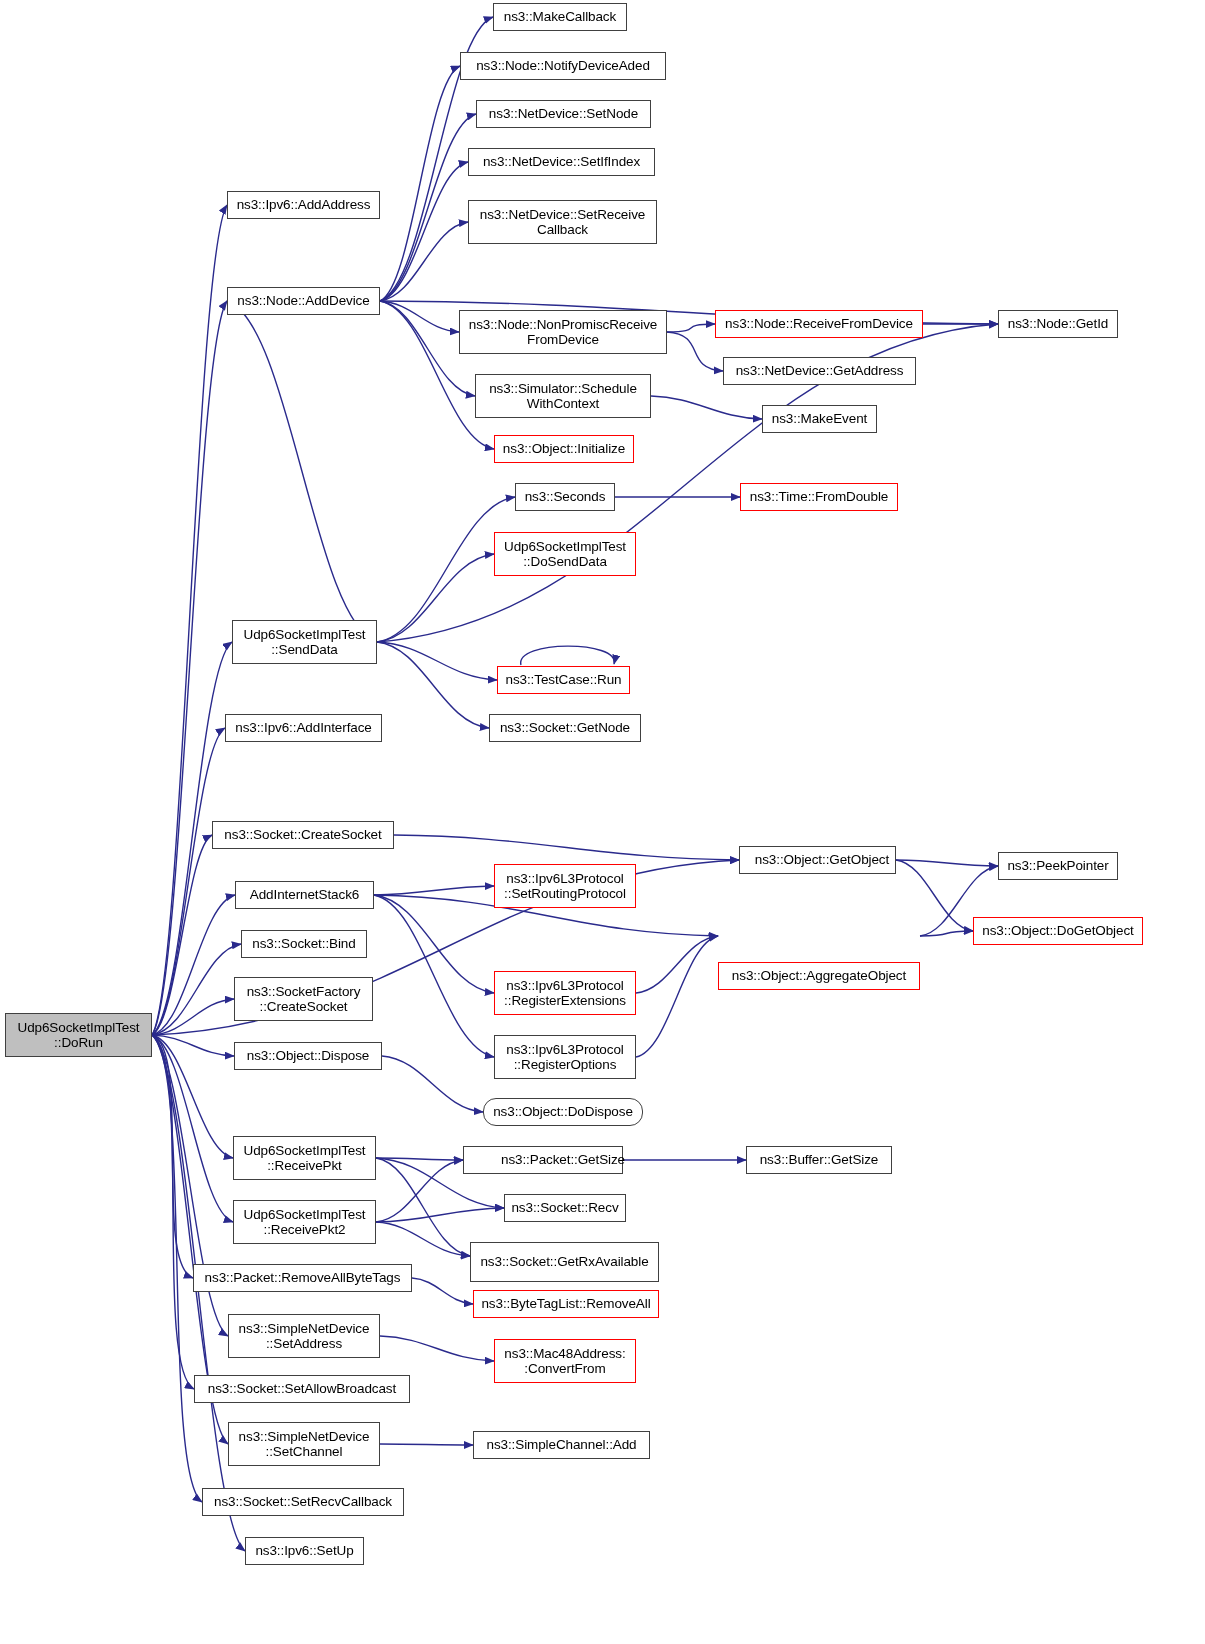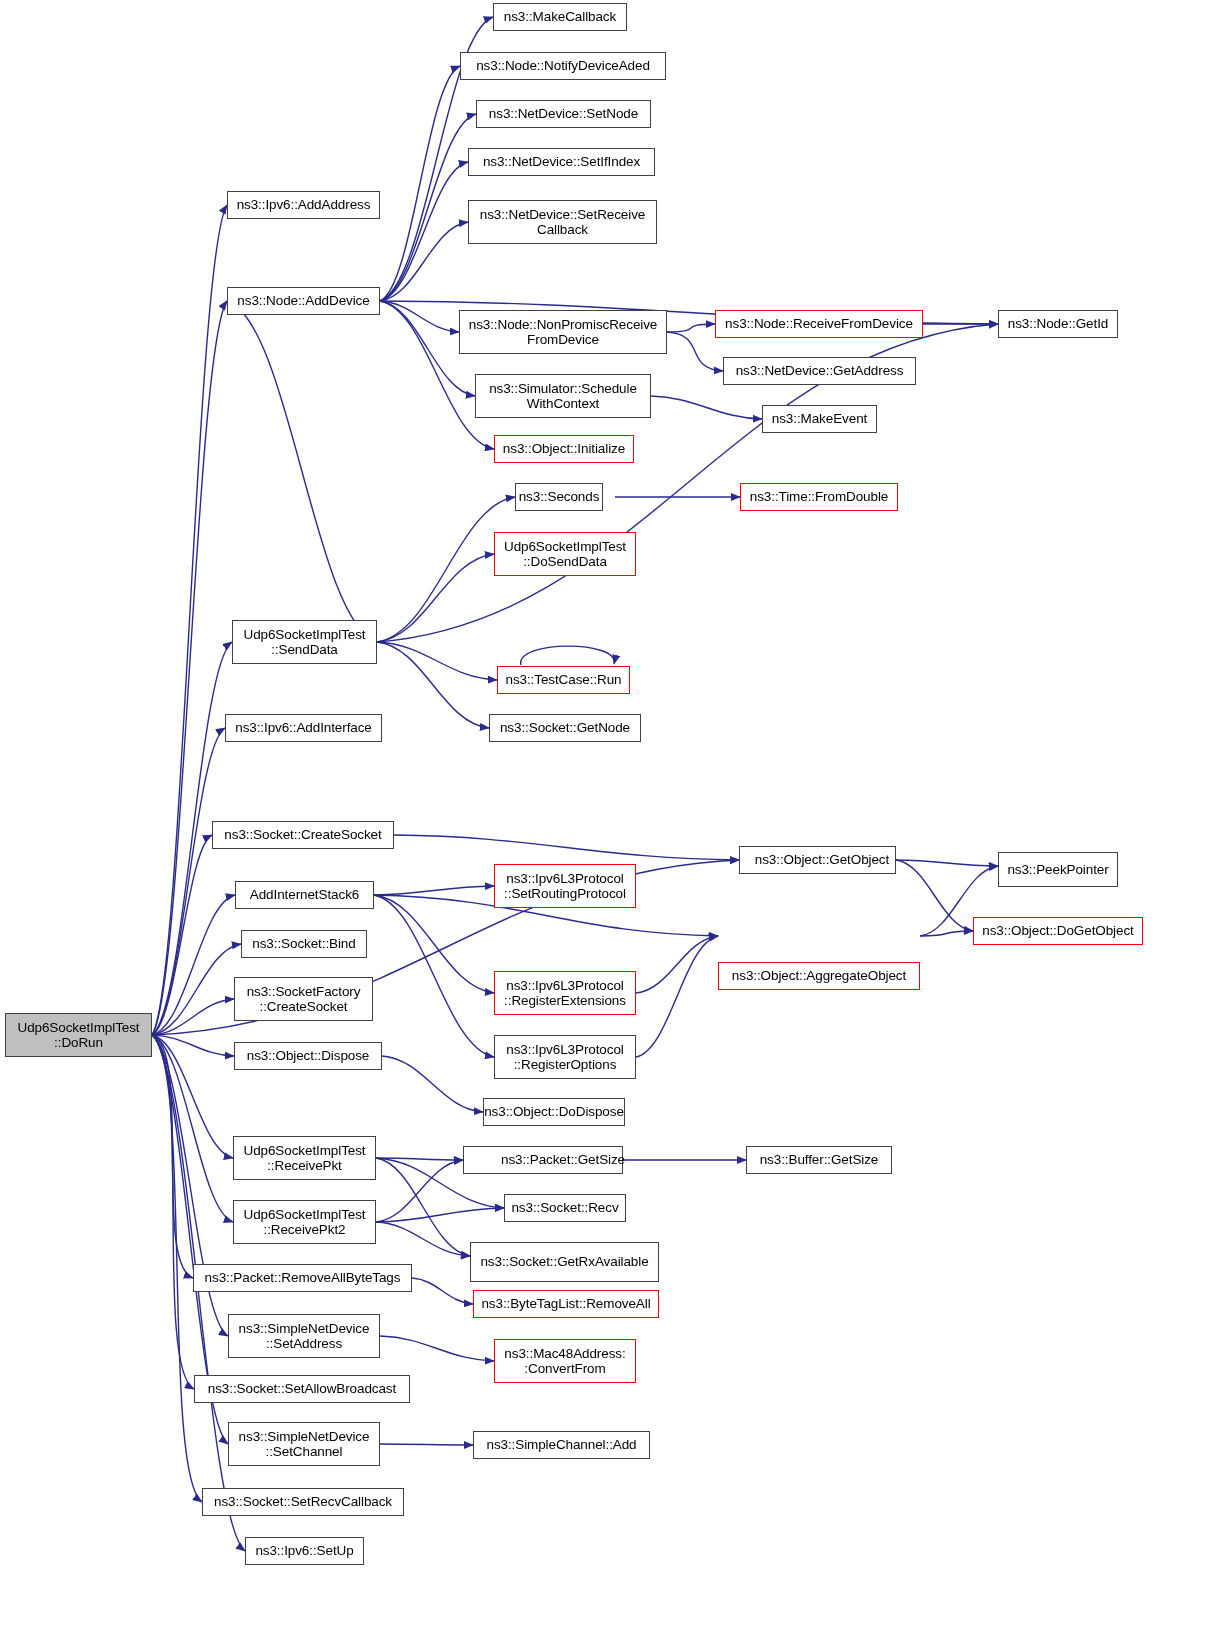--- a/index.html
+++ b/index.html
@@ -130,21 +130,21 @@
       <div class="node" style="left: 475px; top: 374px; width: 176px; height: 44px;">
         <span>ns3::Simulator::Schedule
 WithContext</span>
       </div>
       <div class="node" style="left: 762px; top: 405px; width: 115px; height: 28px;">
         <span>ns3::MakeEvent</span>
       </div>
       <div class="node red" style="left: 494px; top: 435px; width: 140px; height: 28px;">
         <span>ns3::Object::Initialize</span>
       </div>
-      <div class="node" style="left: 515px; top: 483px; width: 88px; height: 28px;">
+      <div class="node" style="left: 515px; top: 483px; width: 100px; height: 28px;">
         <span>ns3::Seconds</span>
       </div>
       <div class="node red" style="left: 740px; top: 483px; width: 158px; height: 28px;">
         <span>ns3::Time::FromDouble</span>
       </div>
       <div class="node red" style="left: 494px; top: 532px; width: 142px; height: 44px;">
         <span>Udp6SocketImplTest
 ::DoSendData</span>
       </div>
       <div class="node" style="left: 232px; top: 620px; width: 145px; height: 44px;">
@@ -159,21 +159,21 @@
       </div>
       <div class="node" style="left: 225px; top: 714px; width: 157px; height: 28px;">
         <span>ns3::Ipv6::AddInterface</span>
       </div>
       <div class="node" style="left: 212px; top: 821px; width: 182px; height: 28px;">
         <span>ns3::Socket::CreateSocket</span>
       </div>
       <div class="node" style="left: 739px; top: 846px; width: 157px; height: 28px; padding-left: 9px;">
         <span>ns3::Object::GetObject</span>
       </div>
-      <div class="node" style="left: 998px; top: 852px; width: 120px; height: 35px;">
+      <div class="node" style="left: 998px; top: 852px; width: 120px; height: 28px;">
         <span>ns3::PeekPointer</span>
       </div>
       <div class="node" style="left: 235px; top: 881px; width: 139px; height: 28px;">
         <span>AddInternetStack6</span>
       </div>
       <div class="node red" style="left: 494px; top: 864px; width: 142px; height: 44px;">
         <span>ns3::Ipv6L3Protocol
 ::SetRoutingProtocol</span>
       </div>
       <div class="node red" style="left: 718px; top: 922px; width: 202px; height: 28px; margin-top: 40px;">
@@ -193,21 +193,21 @@
         <span>ns3::Ipv6L3Protocol
 ::RegisterExtensions</span>
       </div>
       <div class="node" style="left: 234px; top: 1042px; width: 148px; height: 28px;">
         <span>ns3::Object::Dispose</span>
       </div>
       <div class="node" style="left: 494px; top: 1035px; width: 142px; height: 44px;">
         <span>ns3::Ipv6L3Protocol
 ::RegisterOptions</span>
       </div>
-      <div class="node" style="left: 483px; top: 1098px; width: 142px; height: 28px;">
+      <div class="node" style="left: 483px; top: 1098px; width: 160px; height: 28px; border-radius: 13px;">
         <span>ns3::Object::DoDispose</span>
       </div>
       <div class="node" style="left: 233px; top: 1136px; width: 143px; height: 44px;">
         <span>Udp6SocketImplTest
 ::ReceivePkt</span>
       </div>
       <div class="node" style="left: 463px; top: 1146px; width: 160px; height: 28px; padding-left: 40px;">
         <span>ns3::Packet::GetSize</span>
       </div>
       <div class="node" style="left: 746px; top: 1146px; width: 146px; height: 28px; text-align: right;">

